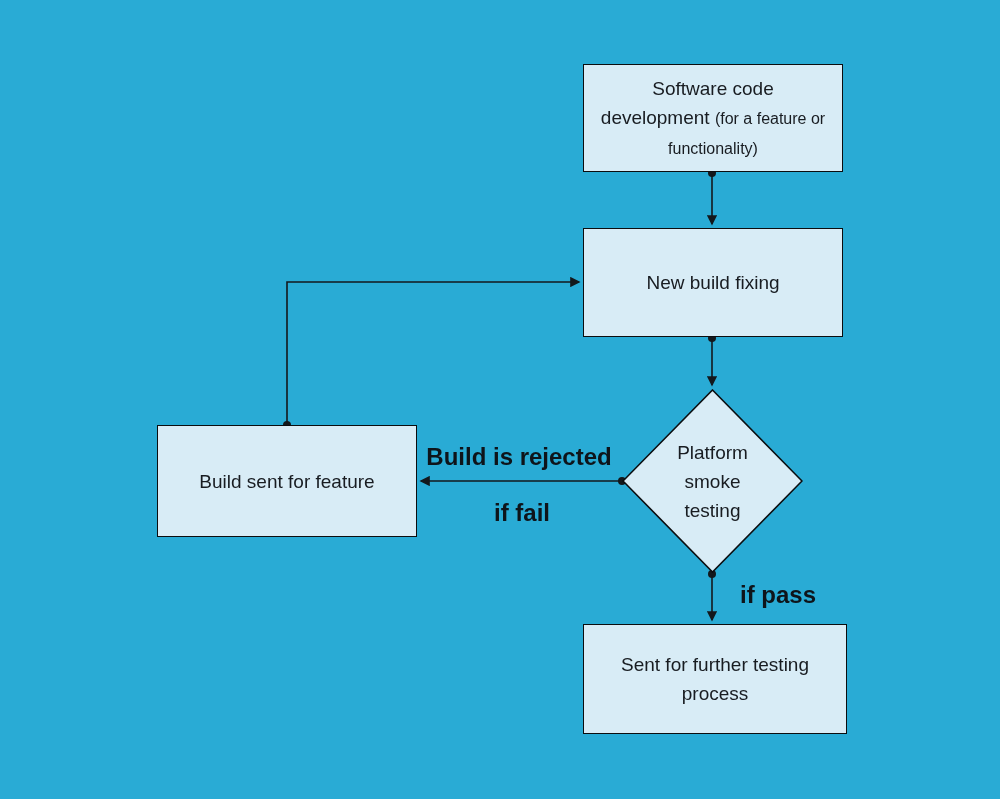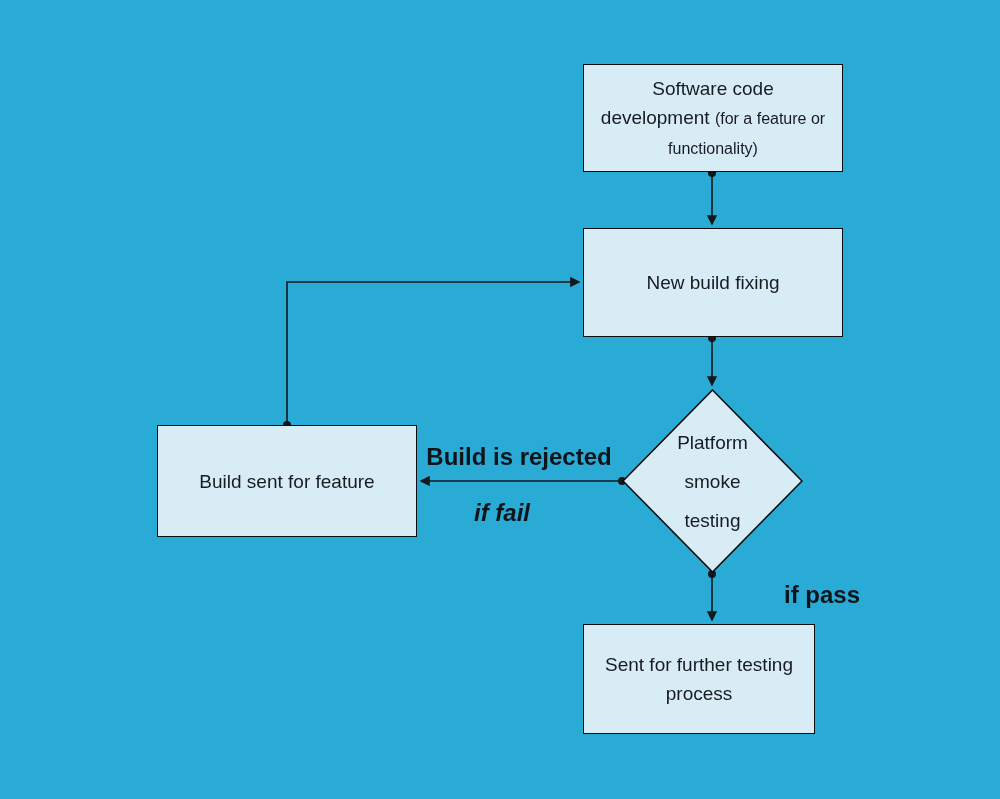--- a/index.html
+++ b/index.html
@@ -43,37 +43,37 @@
   .diamond{
     position:absolute;
     left:622px;top:389px;width:181px;height:184px;
   }
   .diamond svg{position:absolute;left:0;top:0;width:100%;height:100%;}
   .diamond polygon{fill:var(--fill);stroke:var(--border);stroke-width:1.6px;}
   .diamond .diamond-text{
     position:absolute;inset:0;
     display:flex;align-items:center;justify-content:center;
     text-align:center;color:var(--text);
-    font-size:19px;line-height:39px;
+    font-size:19px;line-height:29px;
   }
   .diamond .diamond-text span{display:inline-block;width:112px;}
   .edge-label{
     position:absolute;
     transform:translateX(-50%);
     font-size:24px;font-weight:700;
     color:var(--label);
     white-space:nowrap;
   }
   #node-dev{left:583px;top:64px;width:260px;height:108px;}
   #node-new-build{left:583px;top:228px;width:260px;height:109px;}
   #node-fixing{left:157px;top:425px;width:260px;height:112px;}
-  #node-further{left:583px;top:624px;width:232px;height:110px;}
+  #node-further{left:583px;top:624px;width:264px;height:110px;}
   #label-rejected{left:519px;top:443px;}
-  #label-if-fail{left:502px;top:499px;font-style:italic;}
-  #label-if-pass{left:778px;top:581px;margin-left:44px;}
+  #label-if-fail{left:522px;top:499px;}
+  #label-if-pass{left:778px;top:581px;}
 </style>
 </head>
 <body>
 
 <div class="canvas">
 
   <svg class="connectors" aria-hidden="true">
     <defs>
       <marker id="arrow" viewBox="0 0 10 10" refX="8.5" refY="5" markerWidth="6.5" markerHeight="6.5" orient="auto-start-reverse">
         <path d="M0,0 L10,5 L0,10 z"></path>

